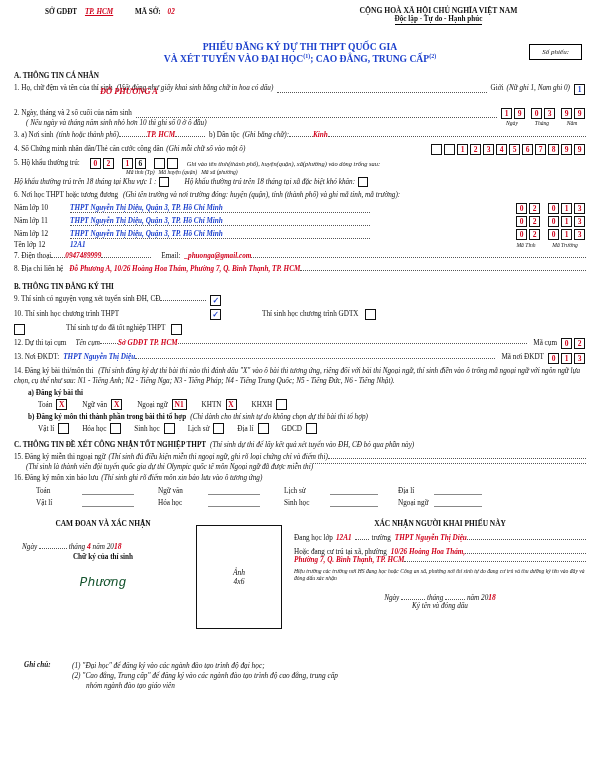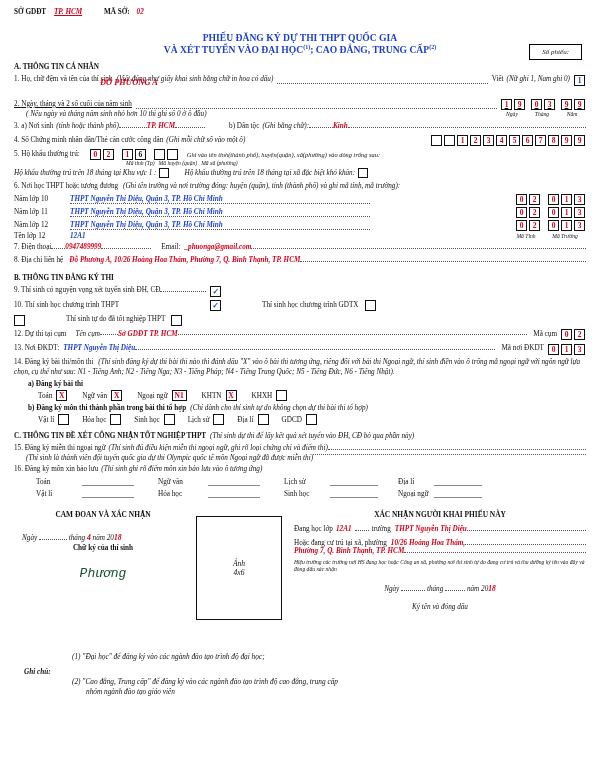--- a/index.html
+++ b/index.html
@@ -20,21 +20,21 @@
   }
   .row { display: flex; align-items: flex-start; }
   .bold { font-weight: bold; }
   .it { font-style: italic; font-family: Liberation Serif, serif; }
   .ctr { text-align: center; }
   .red  { color: #d0021b; }
   .hand { color: #d0021b; font-family: "Liberation Serif", serif; font-style: italic; font-weight: bold; }
   .handb { color: #1b3fcc; font-style: italic; font-weight: bold; }
 
   
-  .hdr { display:flex; justify-content:space-between; align-items:flex-start; }
+  .hdr { display:flex; justify-content:space-between; align-items:flex-start;margin-left:31px; }
   .hdr-left { width: 250px; padding-top:2px; }
   .hdr-right { width: 300px; text-align:center; }
   .nation { font-weight: bold; font-size: 7.6px; }
   .motto { font-weight: bold; font-size: 7.2px; }
   .motto-underline { display:inline-block; border-bottom:1px solid #000; padding-bottom:1px; }
   .sophieu { position:absolute; right:18px; top:44px; border:1px solid #000; padding:3px 12px; font-style:italic; font-size:7px; }
 
   .title { text-align:center; font-weight:bold; color:#1b3fcc; font-size:9.6px; line-height:1.25; margin-top:16px; }
   .title small { font-size:6px; vertical-align: super; }
 
@@ -75,48 +75,52 @@
 
 <div class="page">
 
   <div class="hdr">
     <div class="hdr-left">
       <span class="bold">SỞ GDĐT</span>
       <span class="hand" style="margin:0 6px 0 6px; text-decoration:underline;">TP. HCM</span>
       <span class="bold" style="margin-left:14px;">MÃ SỞ:</span>
       <span class="hand" style="margin-left:5px;">02</span>
     </div>
+    <div class="hdr-right">
+      <div class="nation">CỘNG HOÀ XÃ HỘI CHỦ NGHĨA VIỆT NAM</div>
+      <div class="motto"><span class="motto-underline">Độc lập - Tự do - Hạnh phúc</span></div>
+    </div>
   </div>
 
   <div class="sophieu">
     <span>Số phiếu:</span>
   </div>
 
   <div class="title">
     <div>PHIẾU ĐĂNG KÝ DỰ THI THPT QUỐC GIA</div>
     <div>
       <span>VÀ XÉT TUYỂN VÀO ĐẠI HỌC</span><small>(1)</small><span>; CAO ĐẲNG, TRUNG CẤP</span><small>(2)</small>
     </div>
   </div>
 
   <div class="sect">A. THÔNG TIN CÁ NHÂN</div>
 
   <div class="line row">
     <span>1. Họ, chữ đệm và tên của thí sinh</span>
     <span class="it" style="margin-left:4px;">(Viết đúng như giấy khai sinh bằng chữ in hoa có dấu)</span>
     <span class="dots" style="margin:0 4px;"></span>
-    <span>Viết</span>
+    <span>Giới</span>
     <span class="it" style="margin-left:3px;">(Nữ ghi 1, Nam ghi 0)</span>
     <span class="box" style="margin-left:4px;">1</span>
   </div>
   <div style="position:relative; height:10px;">
     <span class="hand" style="position:absolute; left:86px; top:-8px; font-size:8.4px;">ĐỖ PHƯƠNG A</span>
   </div>
 
-  <div class="line row" style="align-items:center;text-decoration:underline;">
+  <div class="line row" style="align-items:center;">
     <span>2. Ngày, tháng và 2 số cuối của năm sinh</span>
     <span class="dots" style="margin:0 4px;"></span>
     <span class="boxgrp">
       <span class="box red">1</span>
       <span class="box red">9</span>
     </span>
     <span class="gap"></span>
     <span class="boxgrp">
       <span class="box red">0</span>
       <span class="box red">3</span>
@@ -134,21 +138,21 @@
     <span class="colhdr" style="width:32px;">Tháng</span>
     <span class="colhdr" style="width:28px;">Năm</span>
   </div>
 
   <div class="line row" style="align-items:baseline;">
     <span>3. a) Nơi sinh</span>
     <span class="it" style="margin-left:3px;">(tỉnh hoặc thành phố)</span>
     <span class="dotfill" style="width:28px;"></span>
     <span class="hand">TP. HCM</span>
     <span class="dotfill" style="width:30px;"></span>
-    <span style="margin-left:24px;">b) Dân tộc</span>
+    <span style="margin-left:4px;">b) Dân tộc</span>
     <span class="it" style="margin-left:3px;">(Ghi bằng chữ):</span>
     <span class="dotfill" style="width:24px;"></span>
     <span class="hand">Kinh</span>
     <span class="dotfill" style="flex:1;"></span>
   </div>
 
   <div class="line row" style="align-items:center;">
     <span>4. Số Chứng minh nhân dân/Thẻ căn cước công dân</span>
     <span class="it" style="margin-left:3px;">(Ghi mỗi chữ số vào một ô)</span>
     <span style="flex:1"></span>
@@ -437,26 +441,26 @@
         <span class="dotfill" style="flex:1;"></span>
       </div>
       <div class="tiny it" style="margin-top:4px; line-height:1.35;">Hiệu trưởng các trường nơi HS đang học hoặc Công an xã, phường nơi thí sinh tự do đang cư trú và thu dưỡng ký tên vào đây và đóng dấu xác nhận</div>
       <div class="ctr" style="margin-top:10px;">
         <span class="it">Ngày</span>
         <span class="dotfill" style="width:24px;"></span>
         <span class="it">tháng</span>
         <span class="dotfill" style="width:20px;"></span>
         <span class="it">năm 20</span><span class="hand" style="font-size:7.6px;">18</span>
       </div>
-      <div class="ctr it" style="margin-top:10px;">Ký tên và đóng dấu</div>
+      <div class="ctr it" style="margin-top:0;">Ký tên và đóng dấu</div>
     </div>
   </div>
 
   <div style="margin-top:32px; padding-left:58px;">
     <div class="row">
-      <span class="bold it" style="margin-left:-48px; width:48px;margin-top:16px;">Ghi chú:</span>
+      <span class="bold it" style="margin-left:-48px; width:48px;">Ghi chú:</span>
       <span class="bottom-note">(1) "Đại học" để đăng ký vào các ngành đào tạo trình độ đại học;</span>
     </div>
     <div class="bottom-note" style="margin-top:1px;">(2) "Cao đẳng, Trung cấp" để đăng ký vào các ngành đào tạo trình độ cao đẳng, trung cấp</div>
     <div class="bottom-note" style="margin-top:1px; padding-left:14px;">nhóm ngành đào tạo giáo viên</div>
   </div>
 
 </div>
 
 </body></html>

